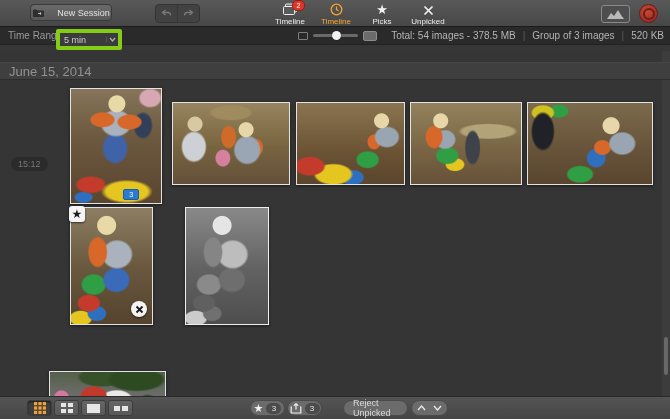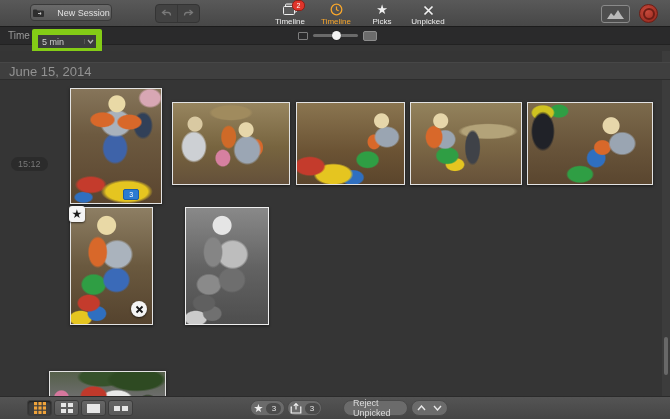--- a/index.html
+++ b/index.html
@@ -29,22 +29,22 @@
     background:#4e4e4e;border:1px solid #8a8a8a;border-radius:3px;
     display:flex;align-items:center;justify-content:center;}
   #logo{position:absolute;left:639px;top:4px;width:17px;height:17px;border-radius:50%;
     background:radial-gradient(circle at 40% 35%,#c94a3c,#9c2d22 75%);
     border:1px solid #6e1d15;display:flex;align-items:center;justify-content:center;}
   #logo .inner{width:8px;height:8px;border-radius:50%;border:2px solid #6e1d15;}
   
   #control-bar{position:absolute;left:0;top:27px;width:670px;height:17px;background:#2a2a2b;
     border-bottom:1px solid #222;font-size:10px;color:#9a9a9a;}
   #tr-label{position:absolute;left:8px;top:0;line-height:17px;}
-  #tr-select{position:absolute;left:32px;top:2px;width:58px;height:13px;background:#3b3b3d;
-    border:6px solid #84cc16;border-radius:2px;color:#cfcfcf;display:flex;align-items:center;}
+  #tr-select{position:absolute;left:56px;top:2px;width:58px;height:13px;background:#3b3b3d;
+    border:4px solid #84cc16;border-radius:2px;color:#cfcfcf;display:flex;align-items:center;}
   #tr-select .val{flex:1;padding-left:4px;font-size:9px;}
   #tr-select .chev{width:11px;border-left:1px solid #565656;display:flex;align-items:center;justify-content:center;}
   #zoom-slider{position:absolute;left:298px;top:0;height:17px;display:flex;align-items:center;gap:5px;}
   .thumb-ico-s{width:8px;height:6px;border:1px solid #7d7d7d;border-radius:1px;}
   .thumb-ico-l{width:12px;height:8px;border:1px solid #8d8d8d;border-radius:2px;background:#6c6c6c;}
   #slider-track{position:relative;width:45px;height:3px;background:#6a6a6a;border-radius:2px;}
   #slider-thumb{position:absolute;left:19px;top:-3px;width:9px;height:9px;border-radius:50%;
     background:#f2f2f2;box-shadow:0 0 1px #000;}
   #info-right{position:absolute;right:6px;top:0;line-height:17px;display:flex;gap:7px;color:#b4b4b4;}
   #info-right .sep{color:#5c5c5c;}
@@ -236,20 +236,27 @@
           </svg>
       </span>
     </div>
     <div id="zoom-slider">
       <span class="thumb-ico-s"></span>
       <span id="slider-track">
         <span id="slider-thumb"></span>
       </span>
       <span class="thumb-ico-l"></span>
     </div>
+    <div id="info-right">
+      <span>Total: 54 images - 378.5 MB</span>
+      <span class="sep">|</span>
+      <span>Group of 3 images</span>
+      <span class="sep">|</span>
+      <span>520 KB</span>
+    </div>
   </div>
 
   <div id="content">
     <div id="scrollbar-track">
       <div id="scrollbar-thumb"></div>
     </div>
   <div class="date-header" style="top: 11px;">June 15, 2014</div>
       <div class="time-pill" style="left: 11px; top: 83px; margin-top: 23px;">15:12</div>
       <div class="photo scene-a" title="toddler walking among giant toy blocks" style="left: 70px; top: 37px; width: 92px; height: 116px;">
         <span class="pbadge count">3</span>

